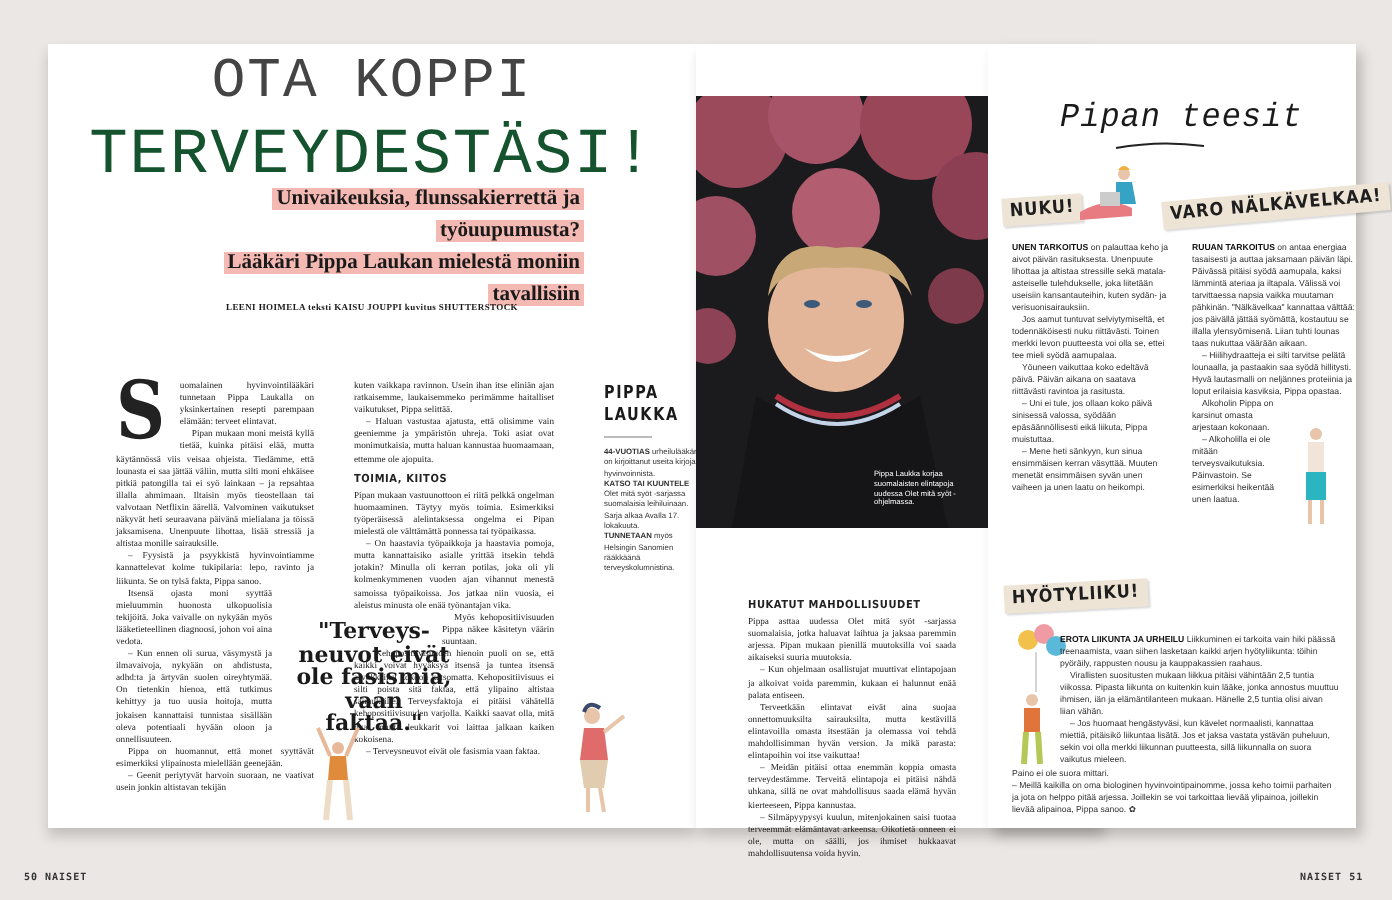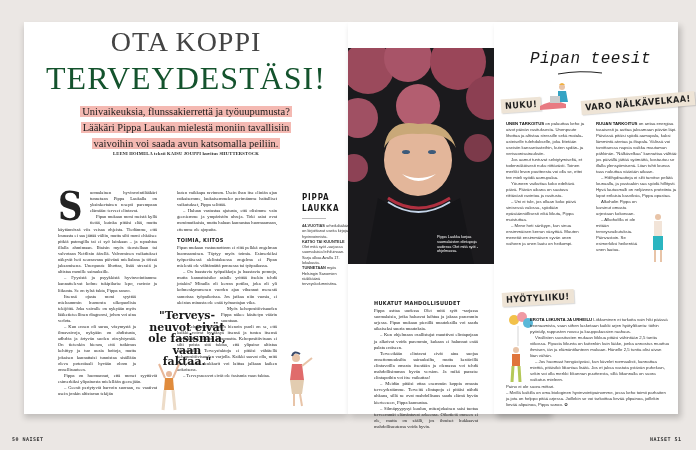--- a/index.html
+++ b/index.html
@@ -1,24 +1,24 @@
 <!DOCTYPE html>
 <html><head>
 <meta charset="utf-8">
 <style>
   *{box-sizing:border-box;margin:0;padding:0}
   html,body{width:696px;height:450px;overflow:hidden;background:#ebe7e4}
   body{position:relative;font-family:"Liberation Serif",serif;color:#1a1a1a}
   .page{position:absolute;top:22px;height:392px;background:#fff}
   .page-left{left:24px;width:324px;box-shadow:0 4px 6px rgba(0,0,0,.18)}
   .page-right{left:348px;width:202px;box-shadow:2px 4px 6px rgba(0,0,0,.18)}
-  .title{position:absolute;left:0;width:324px;text-align:center;font-family:Liberation Serif, serif;font-weight:200;color:#333;letter-spacing:1px;line-height:1}
+  .title{position:absolute;left:0;width:324px;text-align:center;font-family:Liberation Mono, monospace;font-weight:200;color:#333;letter-spacing:1px;line-height:1}
   .t1{top:28px;font-size:28px;font-weight:normal;-webkit-text-stroke:0;color:#444}
   .t2{top:62px;font-size:32px;color:#14532d}
-  .lede{position:absolute;left:56px;top:104px;width:212px;text-align:center;font-weight:normal;font-size:10.5px;line-height:16px}
+  .lede{position:absolute;left:56px;top:92px;width:212px;text-align:right;font-weight:bold;font-size:10.5px;line-height:16px}
   .lede span{background:#f4b9b2;padding:0 2px;box-decoration-break:clone;-webkit-box-decoration-break:clone}
   .credits{position:absolute;left:0;width:324px;top:151px;text-align:center;font-size:4.5px;font-weight:bold;letter-spacing:.2px}
   .col{position:absolute;font-size:4.6px;line-height:6.1px;text-align:justify;color:#222}
   .col p{text-indent:6px}
   .col p.noind{text-indent:0}
   .c1{left:58px;top:190px;width:99px}
   .c2{left:177px;top:190px;width:100px}
   .dropcap{float:left;font-size:40px;line-height:30px;margin:1px 3px 0 0;font-family:"DejaVu Serif",serif;font-weight:bold;transform:scaleX(.85);transform-origin:left}
   .subhead{font-family:"DejaVu Sans Condensed","DejaVu Sans",sans-serif;font-weight:bold;font-size:5.5px;letter-spacing:.3px;margin:4px 0 2px;text-indent:0!important}
   .quote{position:absolute;left:147px;top:310px;width:80px;text-align:center;font-size:11px;font-weight:bold;line-height:11.5px;font-family:"DejaVu Serif",serif}
@@ -53,21 +53,20 @@
 <body>
 
 <div class="page page-left"></div>
 
 <div class="title t1" style="left:24px">OTA KOPPI</div>
 <div class="title t2" style="left:24px">TERVEYDESTÄSI!</div>
 
 <div class="lede" style="left:80px">
   <span>Univaikeuksia, flunssakierrettä ja työuupumusta?</span><br>
   <span>Lääkäri Pippa Laukan mielestä moniin tavallisiin</span><br>
-  <span>vaivoihin voi saada avun katsomalla peiliin.</span>
 </div>
 
 <div class="credits" style="left:24px">LEENI HOIMELA teksti KAISU JOUPPI kuvitus SHUTTERSTOCK</div>
 
 <div class="col c1">
   <p class="noind"><span class="dropcap">S</span><span>uomalainen hyvinvointilääkäri tunnetaan Pippa Laukalla on yksinkertainen resepti parempaan elämään: terveet elintavat.</span></p>
   <p>Pipan mukaan moni meistä kyllä tietää, kuinka pitäisi elää, mutta käytännössä viis veisaa ohjeista. Tiedämme, että lounasta ei saa jättää väliin, mutta silti moni ehkäisee pitkiä patongilla tai ei syö lainkaan – ja repsahtaa illalla ahmimaan. Iltaisin myös tieostellaan tai valvotaan Netflixin äärellä. Valvominen vaikutukset näkyvät heti seuraavana päivänä mielialana ja töissä jaksamisena. Unenpuute lihottaa, lisää stressiä ja altistaa monille sairauksille.</p>
   <p>– Fyysistä ja psyykkistä hyvinvointiamme kannattelevat kolme tukipilaria: lepo, ravinto ja liikunta. Se on tylsä fakta, Pippa sanoo.</p>
   <p style="width:78px">Itsensä ojasta moni syyttää mieluummin huonosta ulkopuolisia tekijöitä. Joka vaivalle on nykyään myös lääketieteellinen diagnoosi, johon voi aina vedota.</p>
   <p style="width:78px">– Kun ennen oli surua, väsymystä ja ilmavaivoja, nykyään on ahdistusta, adhd:ta ja ärtyvän suolen oireyhtymää. On tietenkin hienoa, että tutkimus kehittyy ja tuo uusia hoitoja, mutta jokaisen kannattaisi tunnistaa sisällään oleva potentiaali hyvään oloon ja onnellisuuteen.</p>

